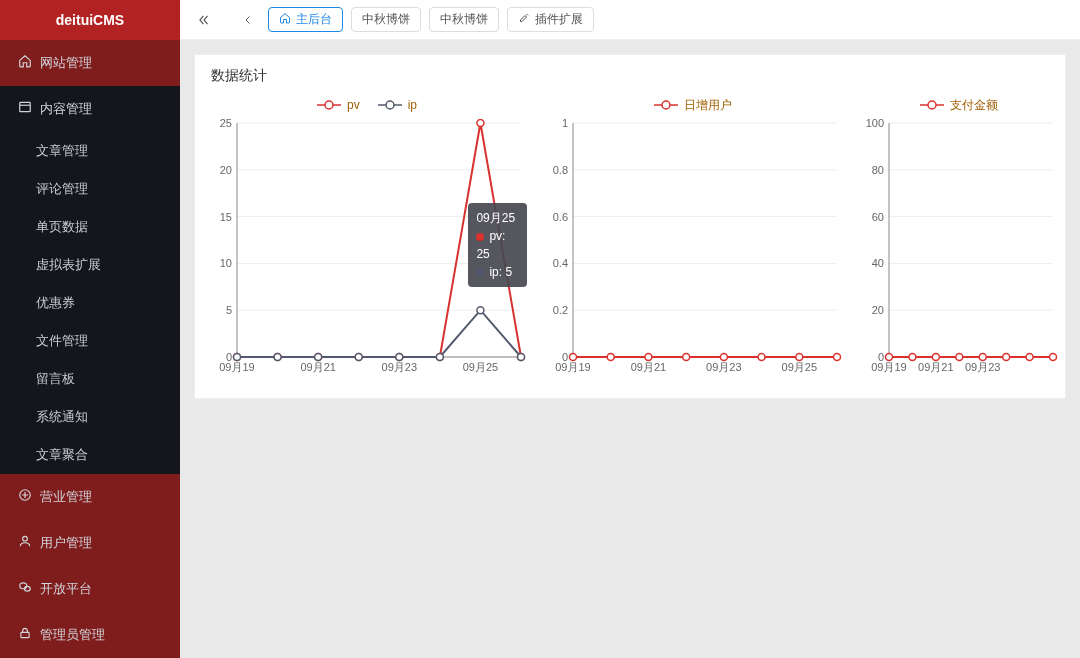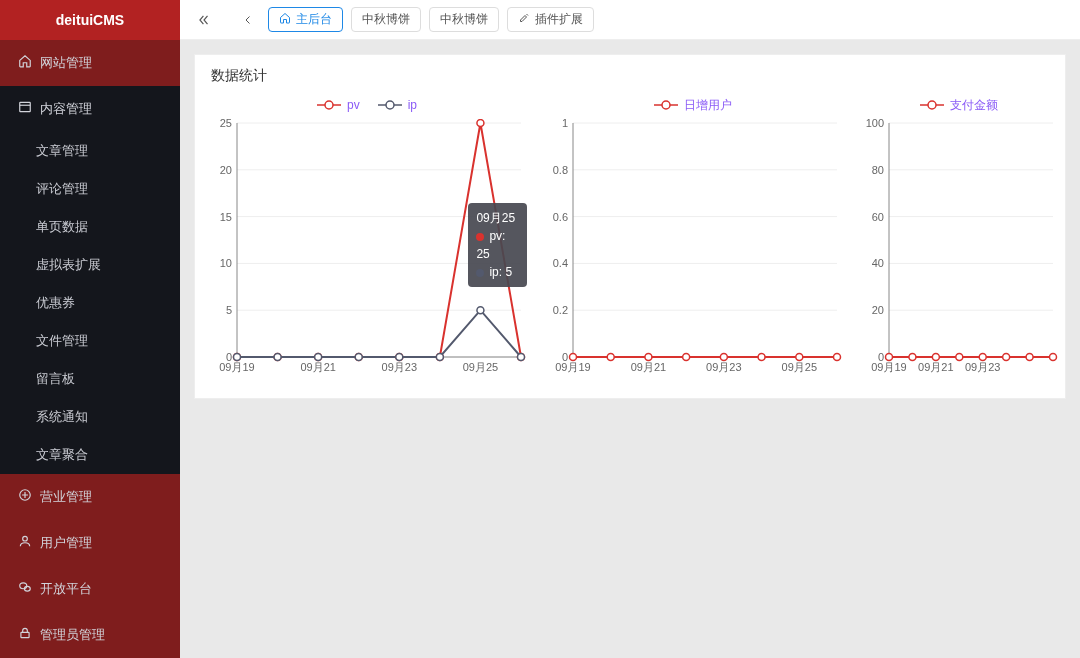--- a/index.html
+++ b/index.html
@@ -21,21 +21,21 @@
   .icon-btn { width: 24px; height: 24px; display: inline-flex; align-items: center; justify-content: center; cursor: pointer; color: #555; border-radius: 3px; }
   .tab-btn { border: 1px solid #ddd; background: #fff; border-radius: 4px; padding: 3px 10px; font-size: 12px; color: #555; cursor: pointer; display: inline-flex; align-items: center; gap: 5px; }
   .tab-btn.primary { border-color: #1e88e6; color: #1e88e6; }
   .content { flex: 1; padding: 14px; overflow: auto; }
   .panel { background: #fff; border: 1px solid #eee; }
   .panel-title { padding: 12px 16px; font-size: 14px; font-family: Liberation Serif, serif; }
 
   
   .charts { display: flex; padding: 0 12px 16px 12px; gap: 16px; }
   .chart-col { position: relative; }
-  .legend { display: flex; justify-content: center; gap: 18px; font-size: 12px; color: #8b5cf6; margin-bottom: 6px; height: 16px; }
+  .legend { display: flex; justify-content: center; gap: 18px; font-size: 12px; color: #a16207; margin-bottom: 6px; height: 16px; }
   .legend-item { display: inline-flex; align-items: center; gap: 6px; }
   .legend-sym { display: inline-flex; align-items: center; }
   .axis-text { font-size: 11px; fill: #666; font-family: inherit; }
   .tooltip { position: absolute; background: rgba(70,72,80,0.92); color: #fff; font-size: 12px; border-radius: 4px; padding: 6px 8px; line-height: 1.5; pointer-events: none; }
   .tt-dot { display:inline-block; width:8px; height:8px; border-radius:50%; margin-right:5px; vertical-align:middle; }
 </style>
 </head>
 <body>
 
 <aside class="sidebar">

